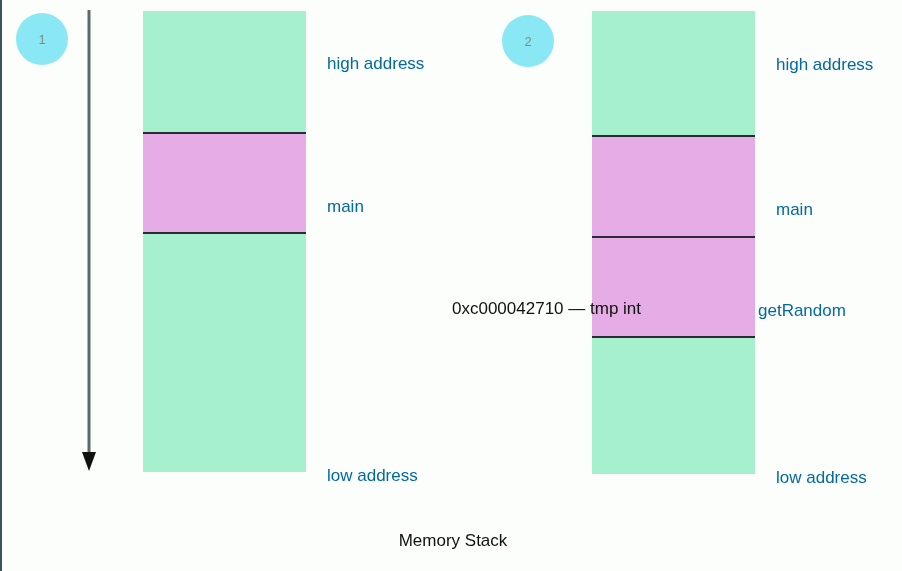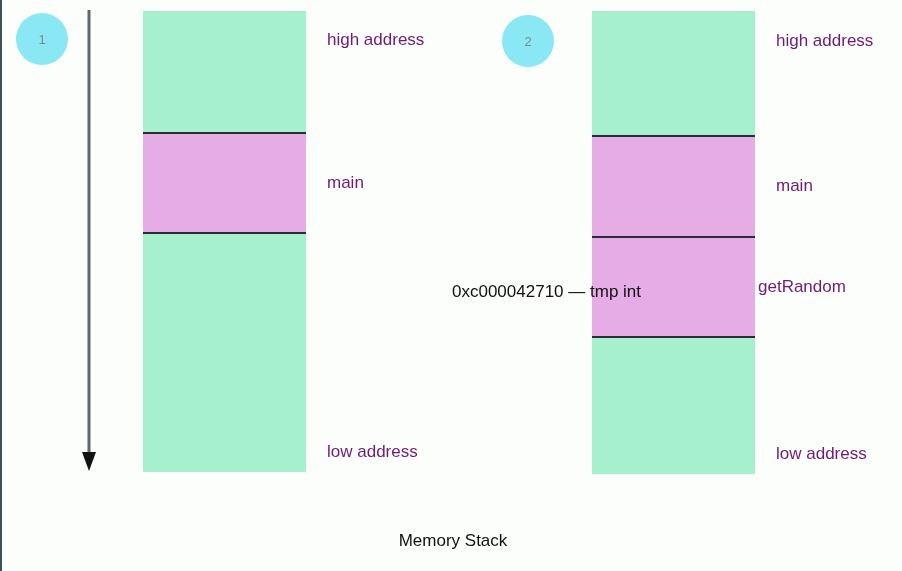--- a/index.html
+++ b/index.html
@@ -77,39 +77,40 @@
   
   #s2-free-top  { top: 0px;   height: 124px; }
   #s2-main      { top: 124px; height: 101px; }
   #s2-getrandom { top: 225px; height: 102px; }
   #s2-free-bot  { top: 327px; height: 136px; }
 
   
   .label {
     position: absolute;
     font-size: 17px;
-    color: #701a75;
+    color: #0369a1;
     white-space: nowrap;
+    margin-top: 24px;
   }
   .addr-note {
     position: absolute;
     font-size: 17px;
     color: #111111;
     white-space: nowrap;
   }
   #lbl1-high  { left: 325px; top: 30px; }
   #lbl1-main  { left: 325px; top: 173px; }
   #lbl1-low   { left: 325px; top: 442px; }
 
   #lbl2-high      { left: 774px; top: 31px; }
   #lbl2-main      { left: 774px; top: 176px; }
   #lbl2-getrandom { left: 756px; top: 277px; }
   #lbl2-low       { left: 774px; top: 444px; }
 
-  #tmp-annotation { left: 450px; top: 282px; }
+  #tmp-annotation { left: 450px; top: 299px; }
 
   #caption {
     position: absolute;
     left: 0;
     top: 531px;
     width: 902px;
     text-align: center;
     font-size: 17px;
     color: #111111;
   }

